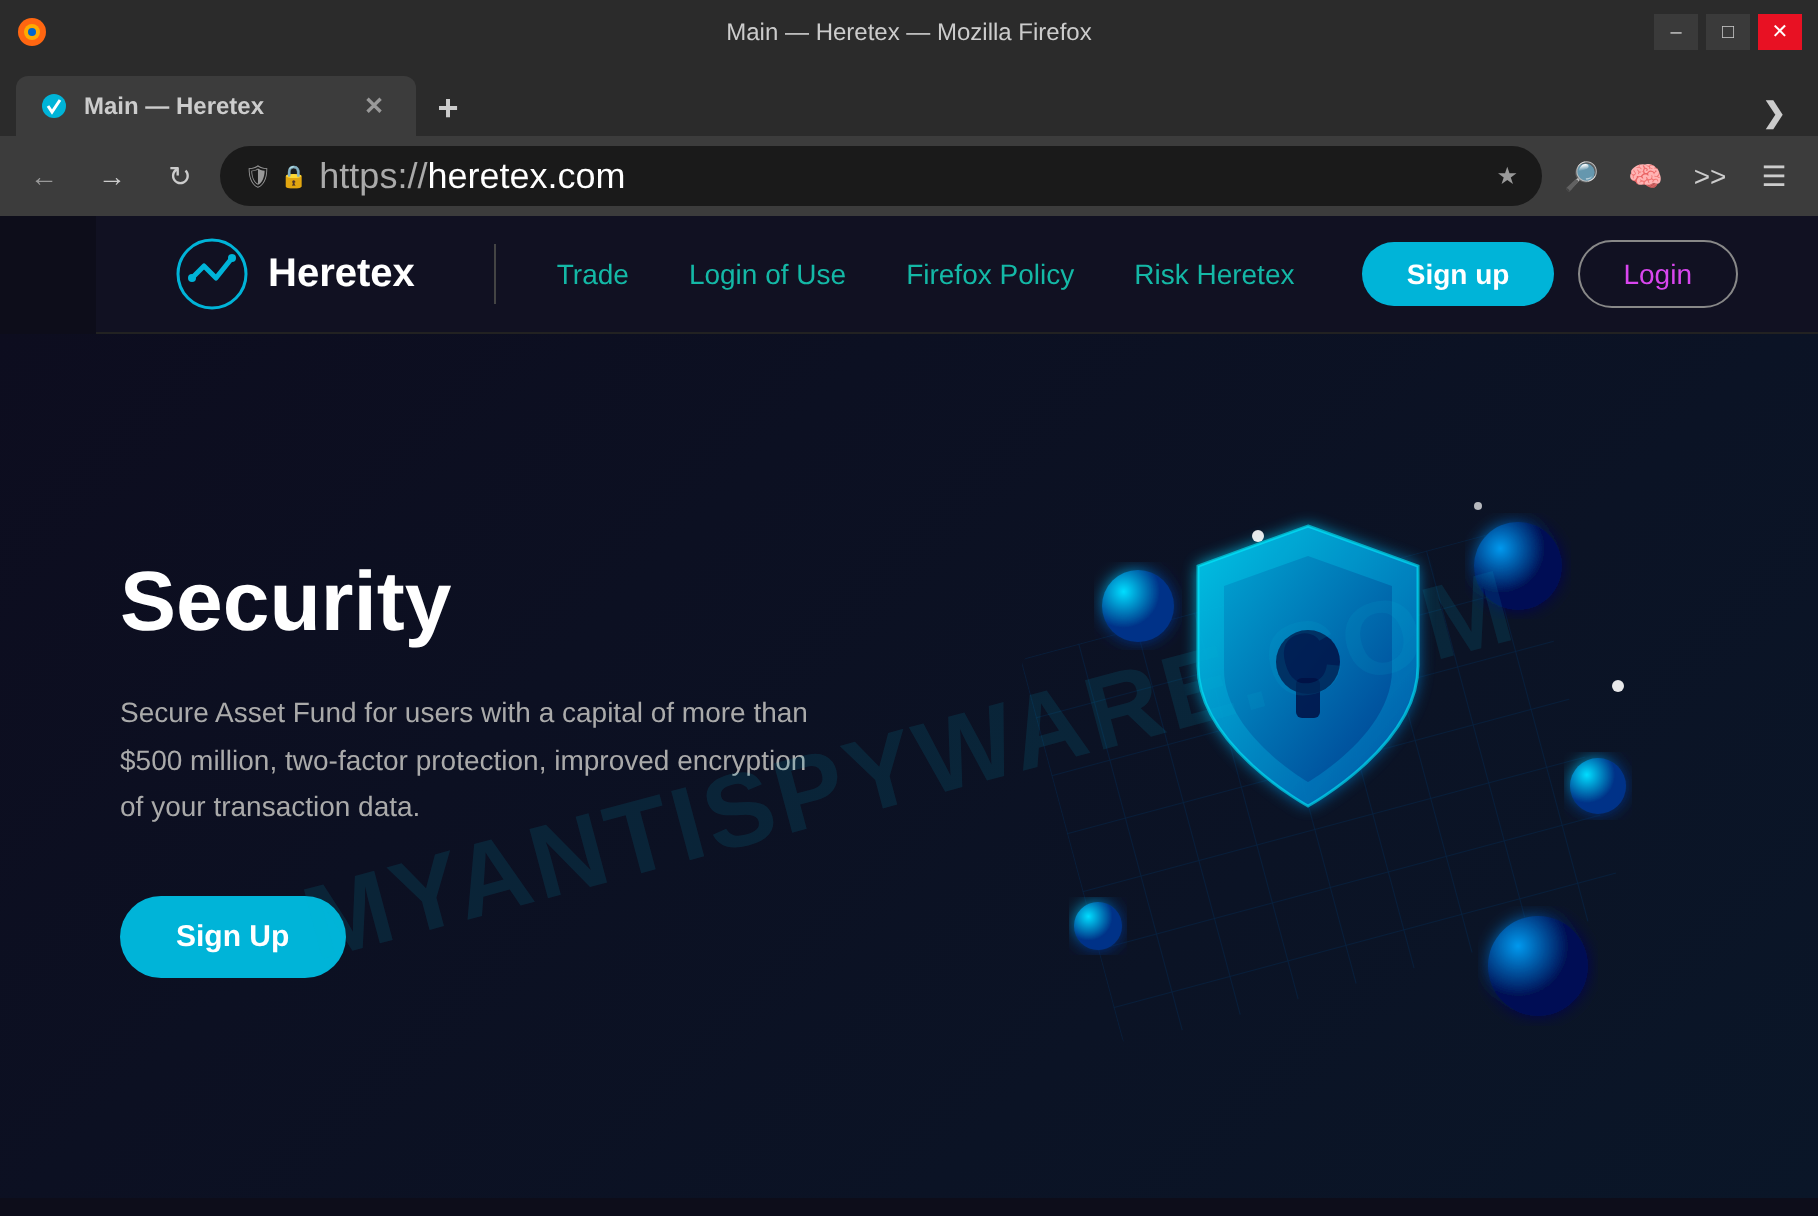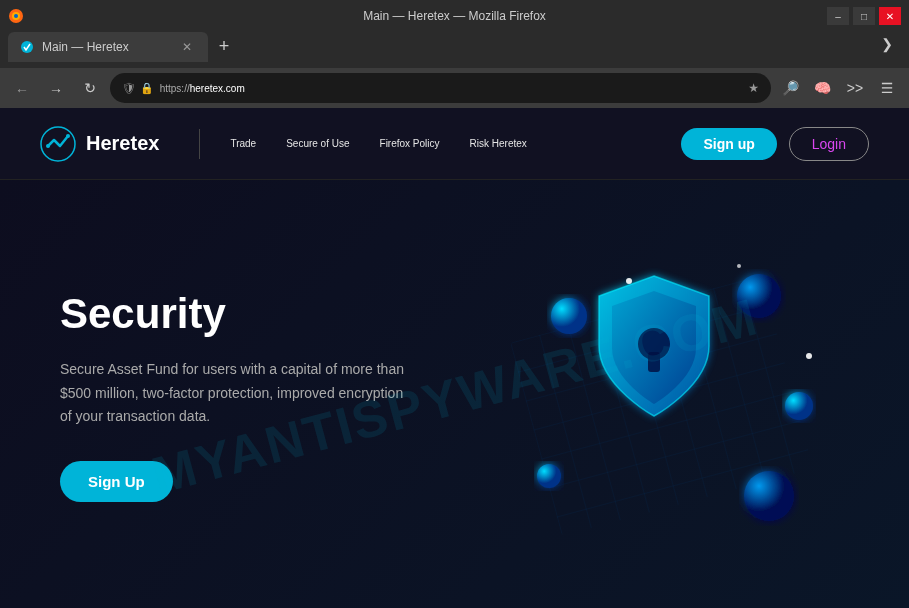--- a/index.html
+++ b/index.html
@@ -50,24 +50,26 @@
       left: 8px;
       top: 50%;
       transform: translateY(-50%);
       width: 16px;
       height: 16px;
     }
 
     
     .tab-bar {
       display: flex;
+      align-items: flex-end;
       background: #2b2b2b;
       padding: 0 8px;
       height: 36px;
       gap: 2px;
+      font-weight: bold;
     }
     .tab {
       display: flex;
       align-items: center;
       background: #1a1a1a;
       border-radius: 6px 6px 0 0;
       padding: 0 12px;
       height: 30px;
       min-width: 200px;
       gap: 8px;
@@ -142,21 +144,21 @@
       gap: 6px;
     }
     .address-icons {
       display: flex;
       align-items: center;
       gap: 4px;
     }
     .addr-icon { color: #999; font-size: 11px; }
     .address-text {
       color: #ccc;
-      font-size: 10px;
+      font-size: 18px;
     }
     .address-text .protocol { color: #aaa; }
     .address-text .domain { color: #fff; }
     .address-right-icons {
       margin-left: auto;
       display: flex;
       gap: 4px;
       align-items: center;
     }
     .toolbar-icons {
@@ -182,22 +184,23 @@
       width: 100%;
       height: calc(608px - 32px - 36px - 40px);
     }
 
     
     .site-nav {
       display: flex;
       align-items: center;
       background: #111122;
       padding: 0 40px;
-      height: 72px;
+      height: 59px;
       border-bottom: 1px solid #222;
+      margin-left: 48px;
     }
     .site-logo {
       display: flex;
       align-items: center;
       gap: 10px;
       margin-right: 40px;
     }
     .logo-icon {
       width: 36px;
       height: 36px;
@@ -212,22 +215,22 @@
       height: 30px;
       background: #444;
       margin-right: 30px;
     }
     .nav-links {
       display: flex;
       gap: 30px;
       flex: 1;
     }
     .nav-link {
-      color: #e5e5e5;
-      font-size: 10px;
+      color: #14b8a6;
+      font-size: 14px;
       text-decoration: none;
       cursor: pointer;
     }
     .nav-actions {
       display: flex;
       gap: 12px;
       align-items: center;
     }
     .btn-signup {
       background: #00b4d8;
@@ -384,21 +387,21 @@
         <circle cx="18" cy="18" r="17" fill="none" stroke="#00b4d8" stroke-width="1.5"></circle>
         <polyline points="8,20 14,14 20,20 28,10" stroke="#00b4d8" stroke-width="2.5" fill="none" stroke-linecap="round" stroke-linejoin="round"></polyline>
         <circle cx="8" cy="20" r="2" fill="#00b4d8"></circle>
         <circle cx="28" cy="10" r="2" fill="#00b4d8"></circle>
       </svg>
       <span class="logo-text">Heretex</span>
     </div>
     <div class="nav-divider"></div>
     <div class="nav-links">
       <a class="nav-link">Trade</a>
-      <a class="nav-link">Secure of Use</a>
+      <a class="nav-link">Login of Use</a>
       <a class="nav-link">Firefox Policy</a>
       <a class="nav-link">Risk Heretex</a>
     </div>
     <div class="nav-actions">
       <button class="btn-signup">Sign up</button>
       <button class="btn-login">Login</button>
     </div>
   </nav>
 
   <section class="hero">

